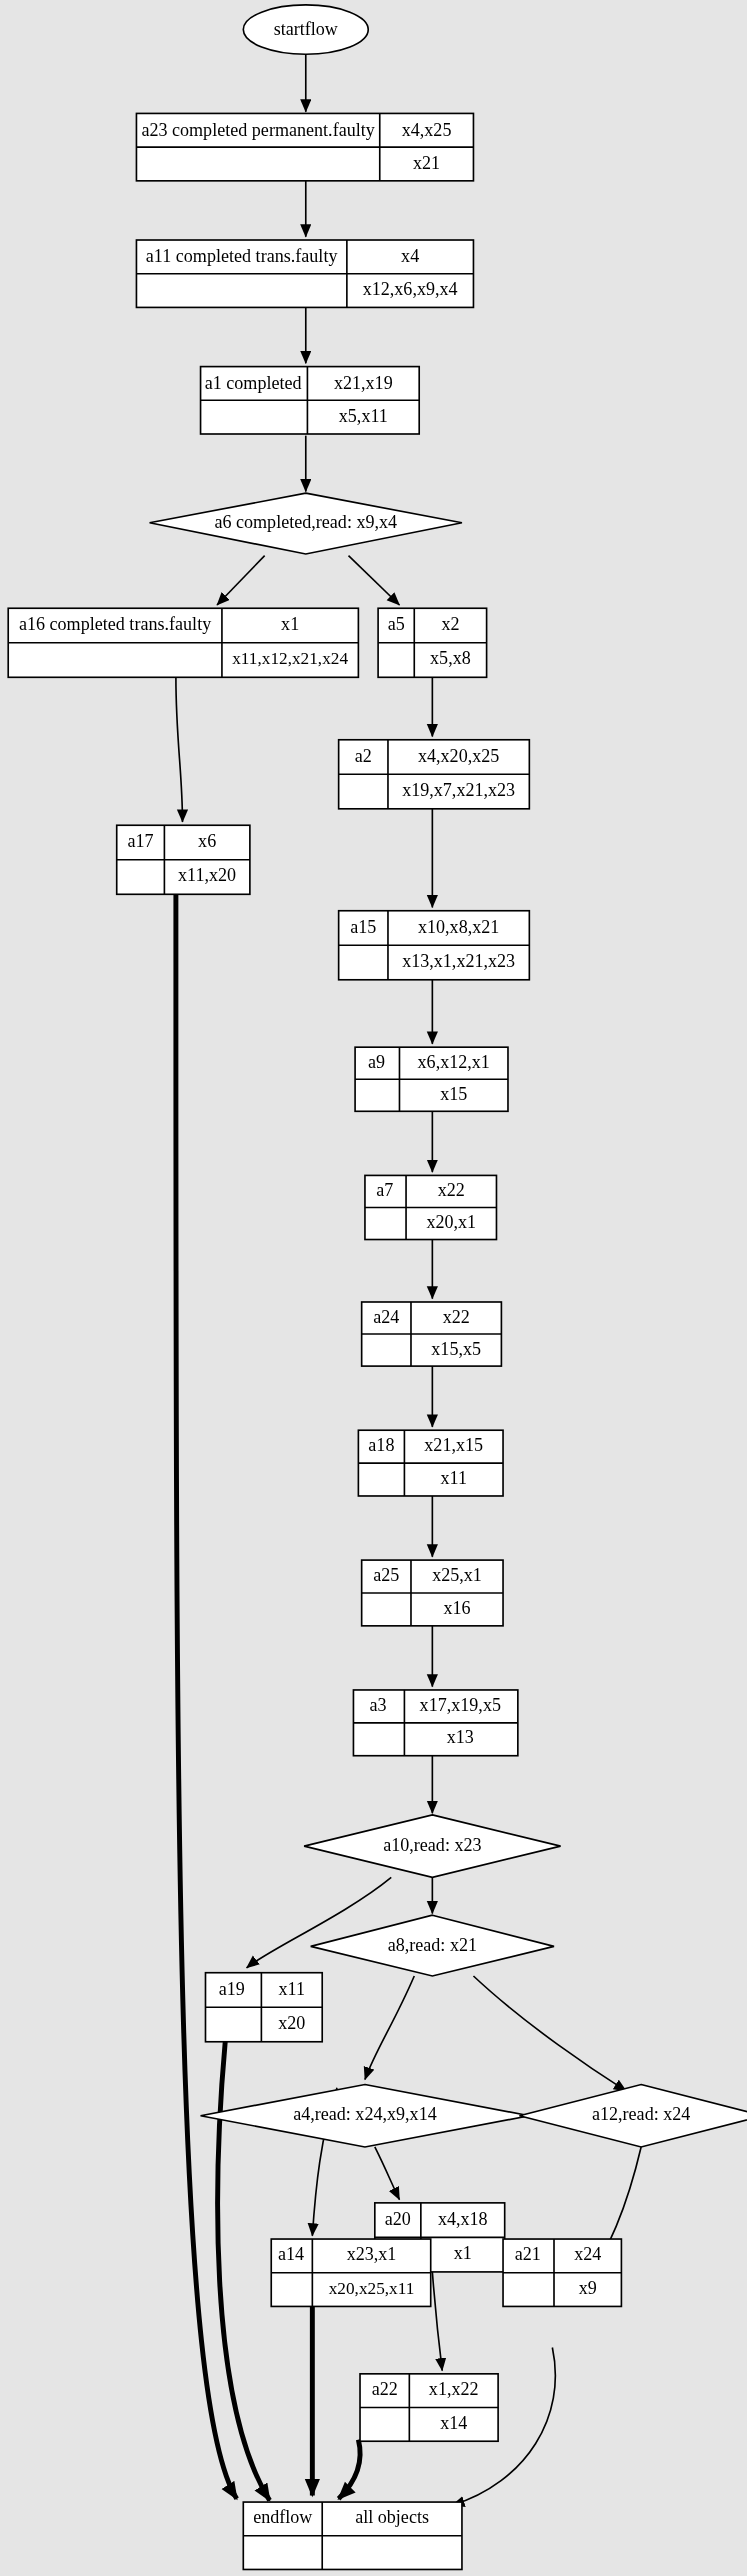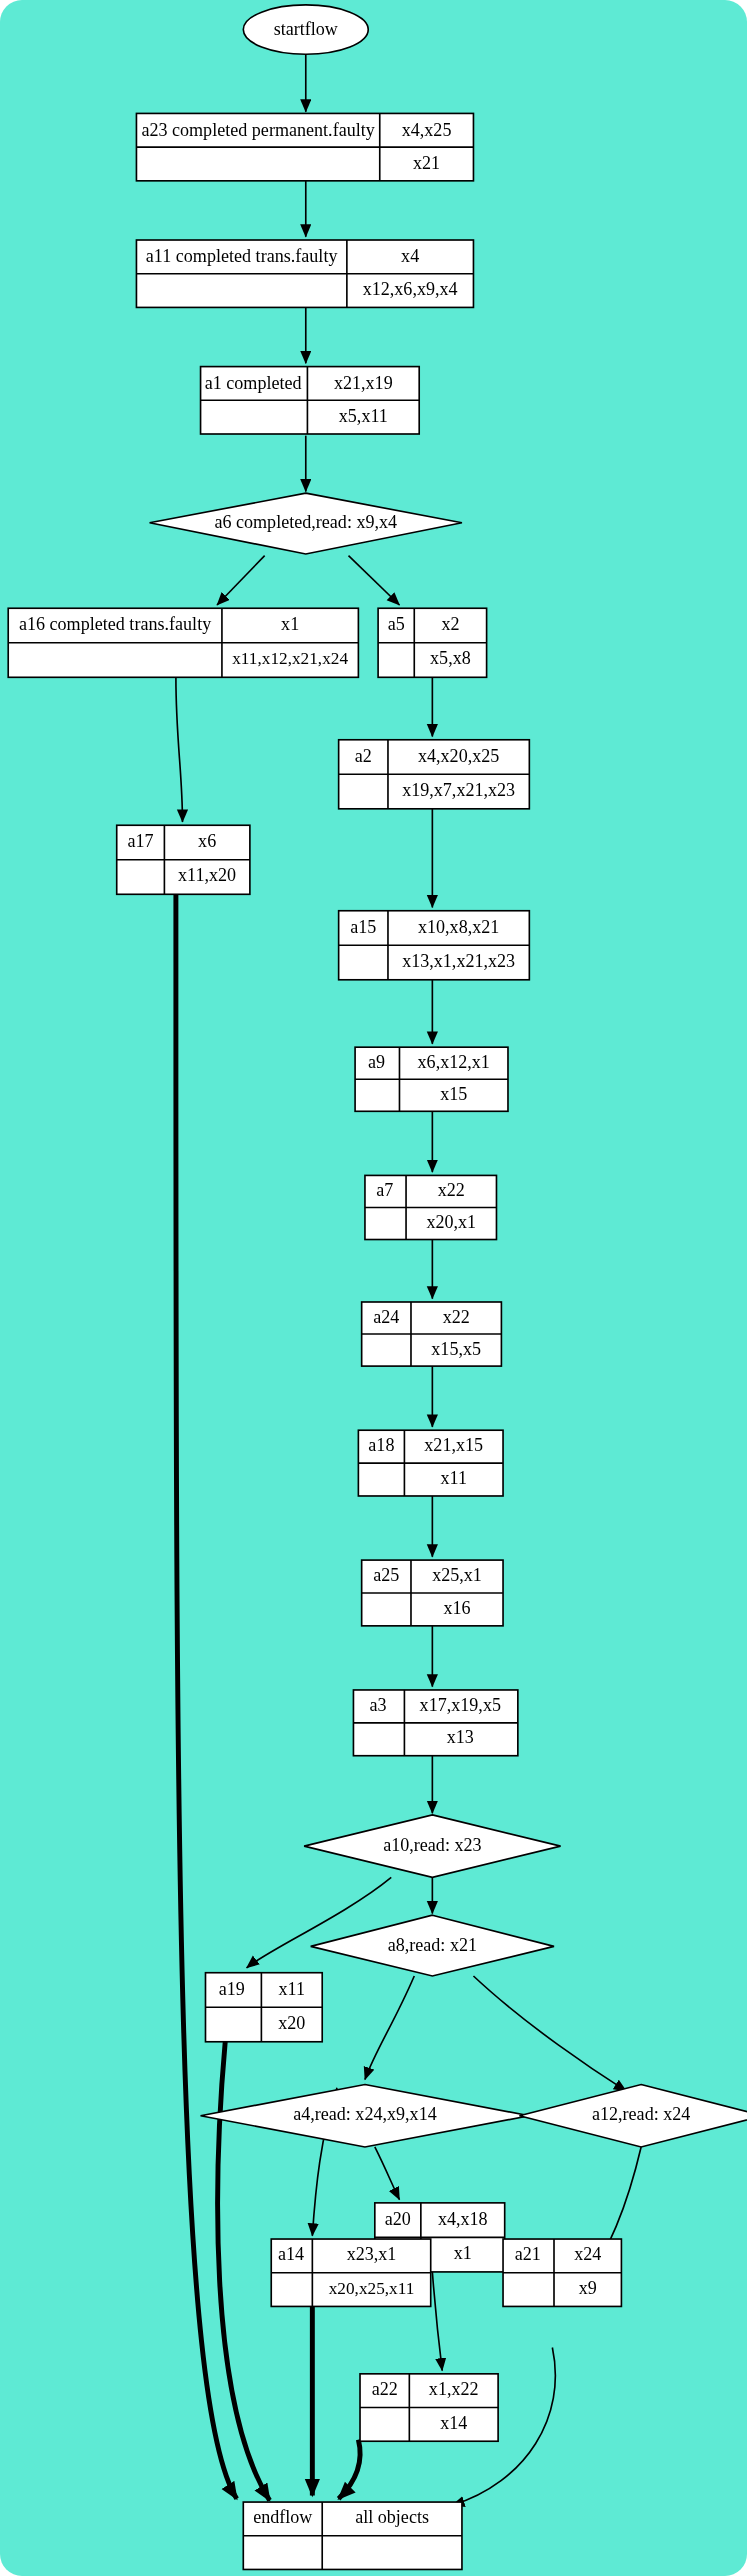--- a/index.html
+++ b/index.html
@@ -7,23 +7,22 @@
     padding: 0;
     background: #ffffff;
   }
   body {
     font-family: "Liberation Serif", "DejaVu Serif", serif;
   }
   #diagram-root {
     position: relative;
     width: 747px;
     height: 2576px;
-    background: #5eead4;
+    background: #e5e5e5;
     overflow: hidden;
-    border-radius: 22px;
   }
   svg#graph {
     position: absolute;
     top: 0; left: 0;
     width: 747px;
     height: 2576px;
     display: block;
   }
   .node-box {
     fill: #ffffff;

